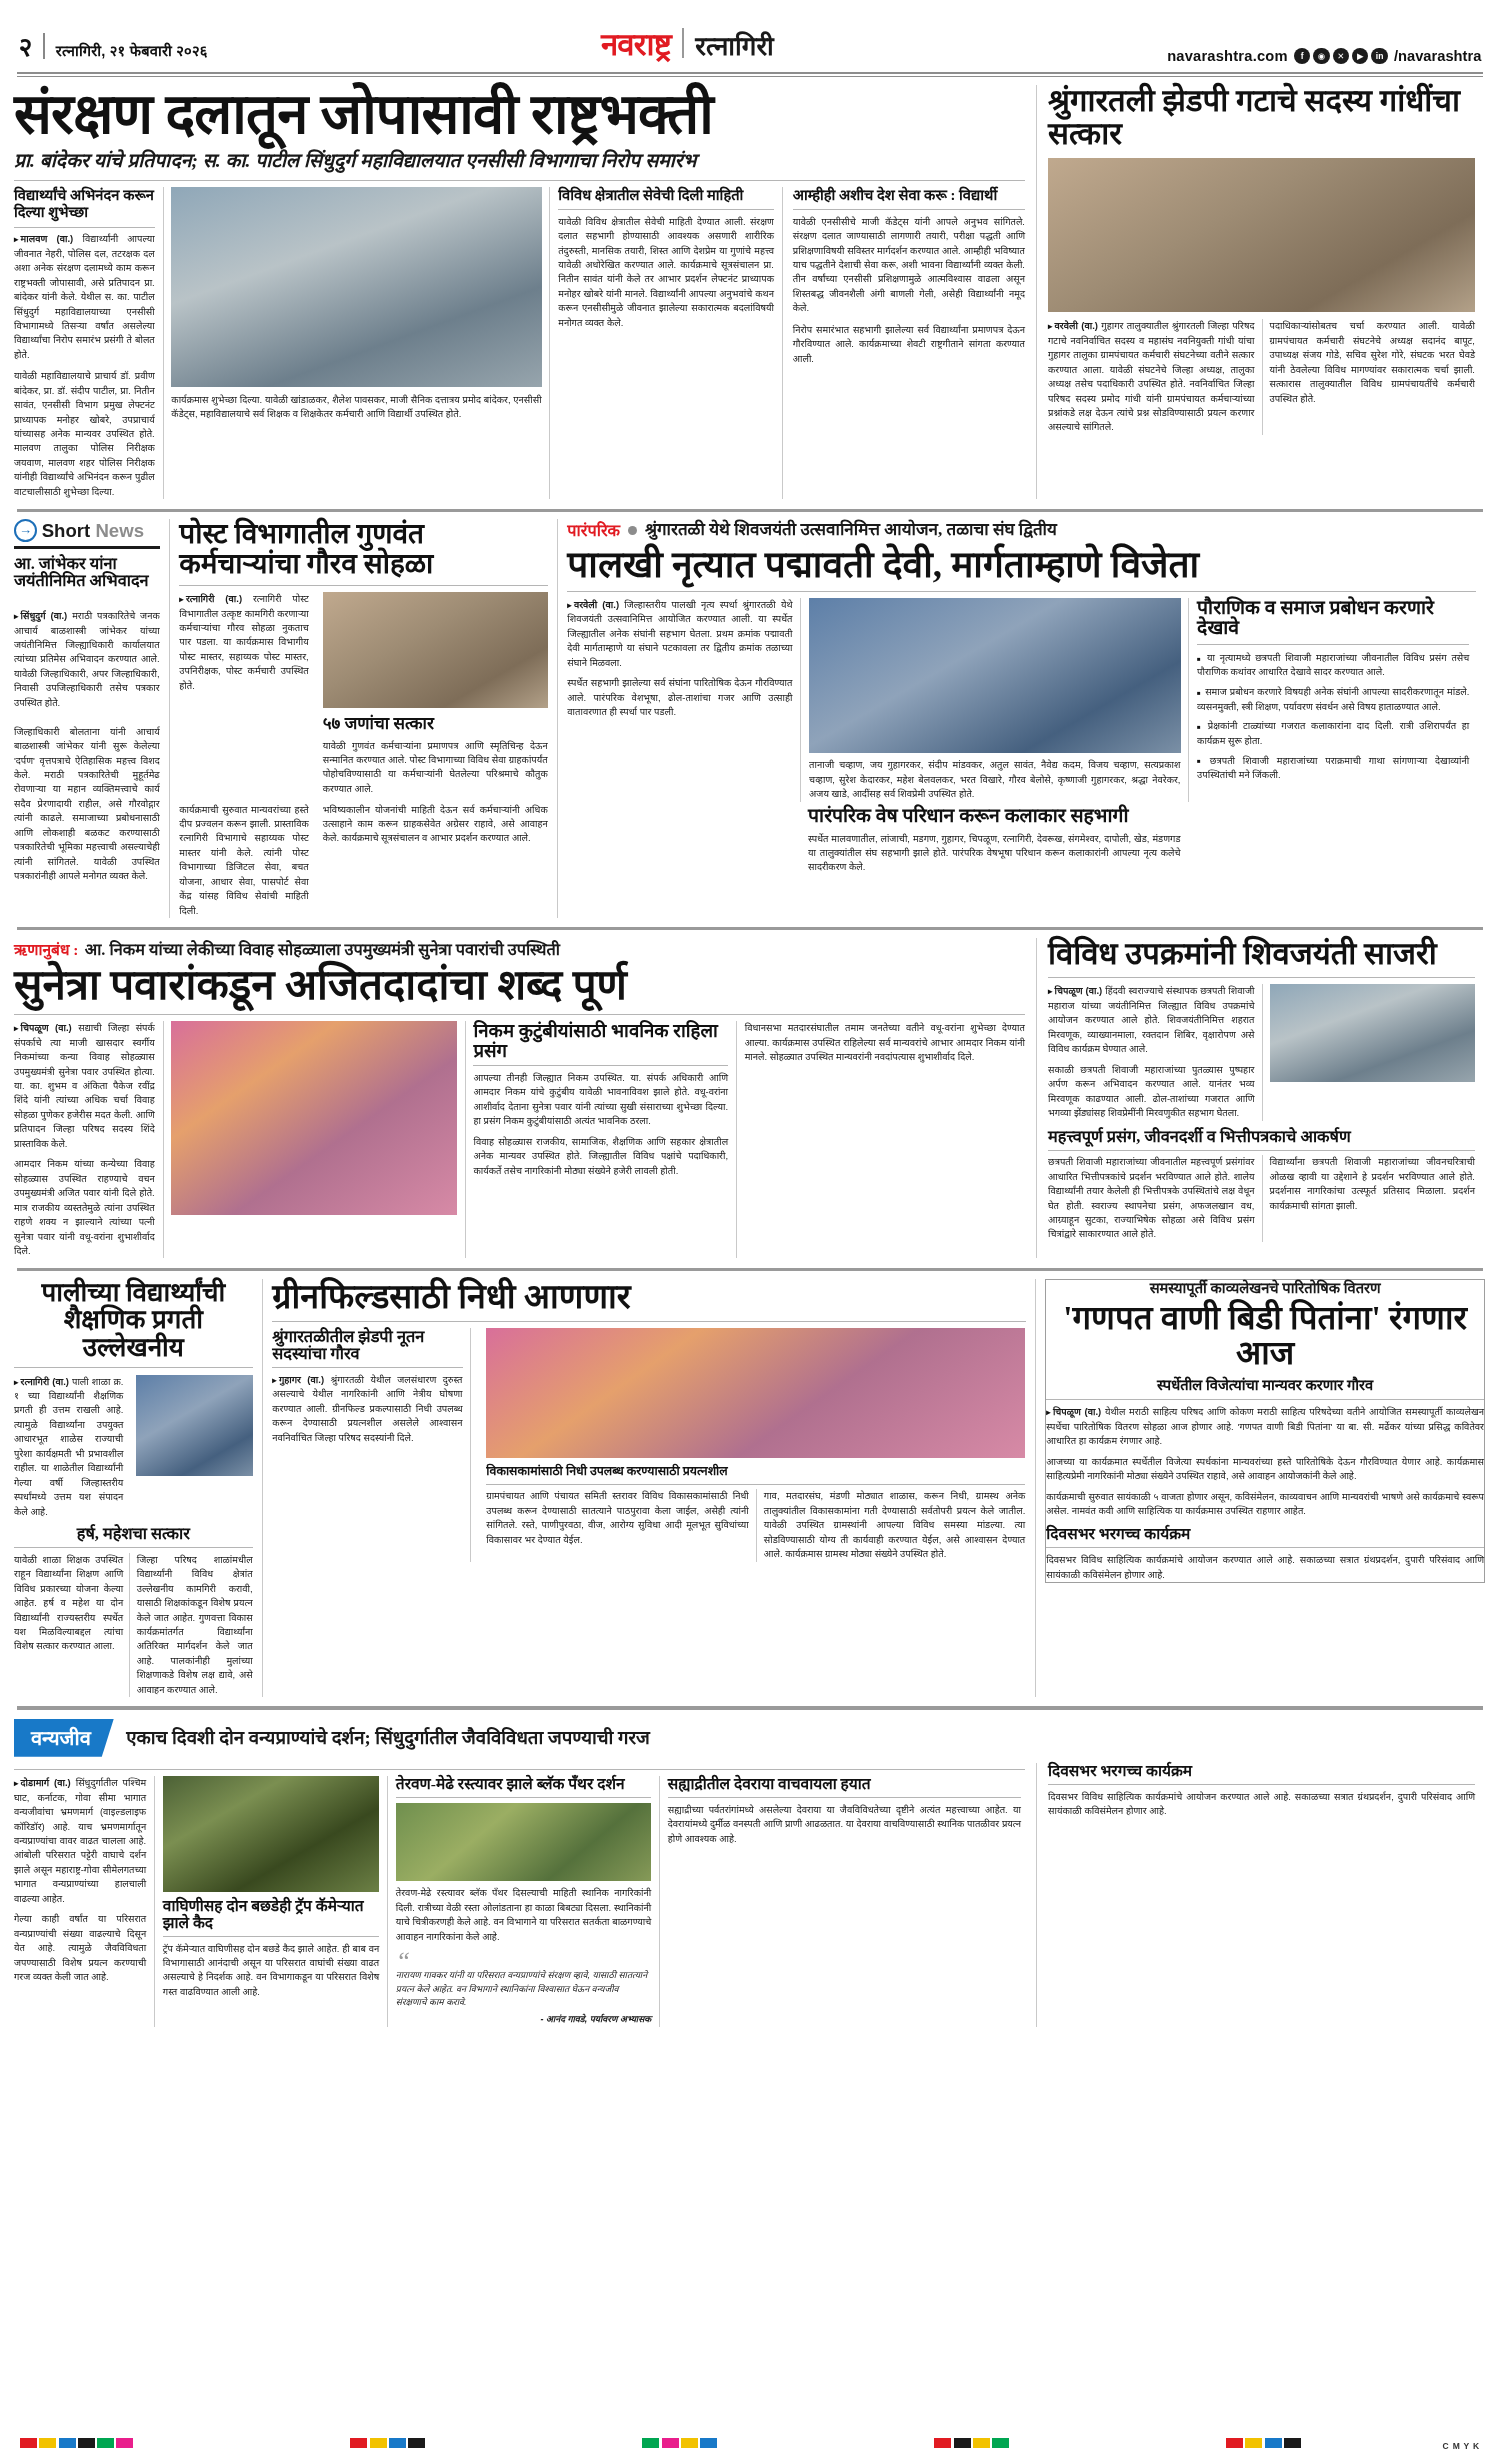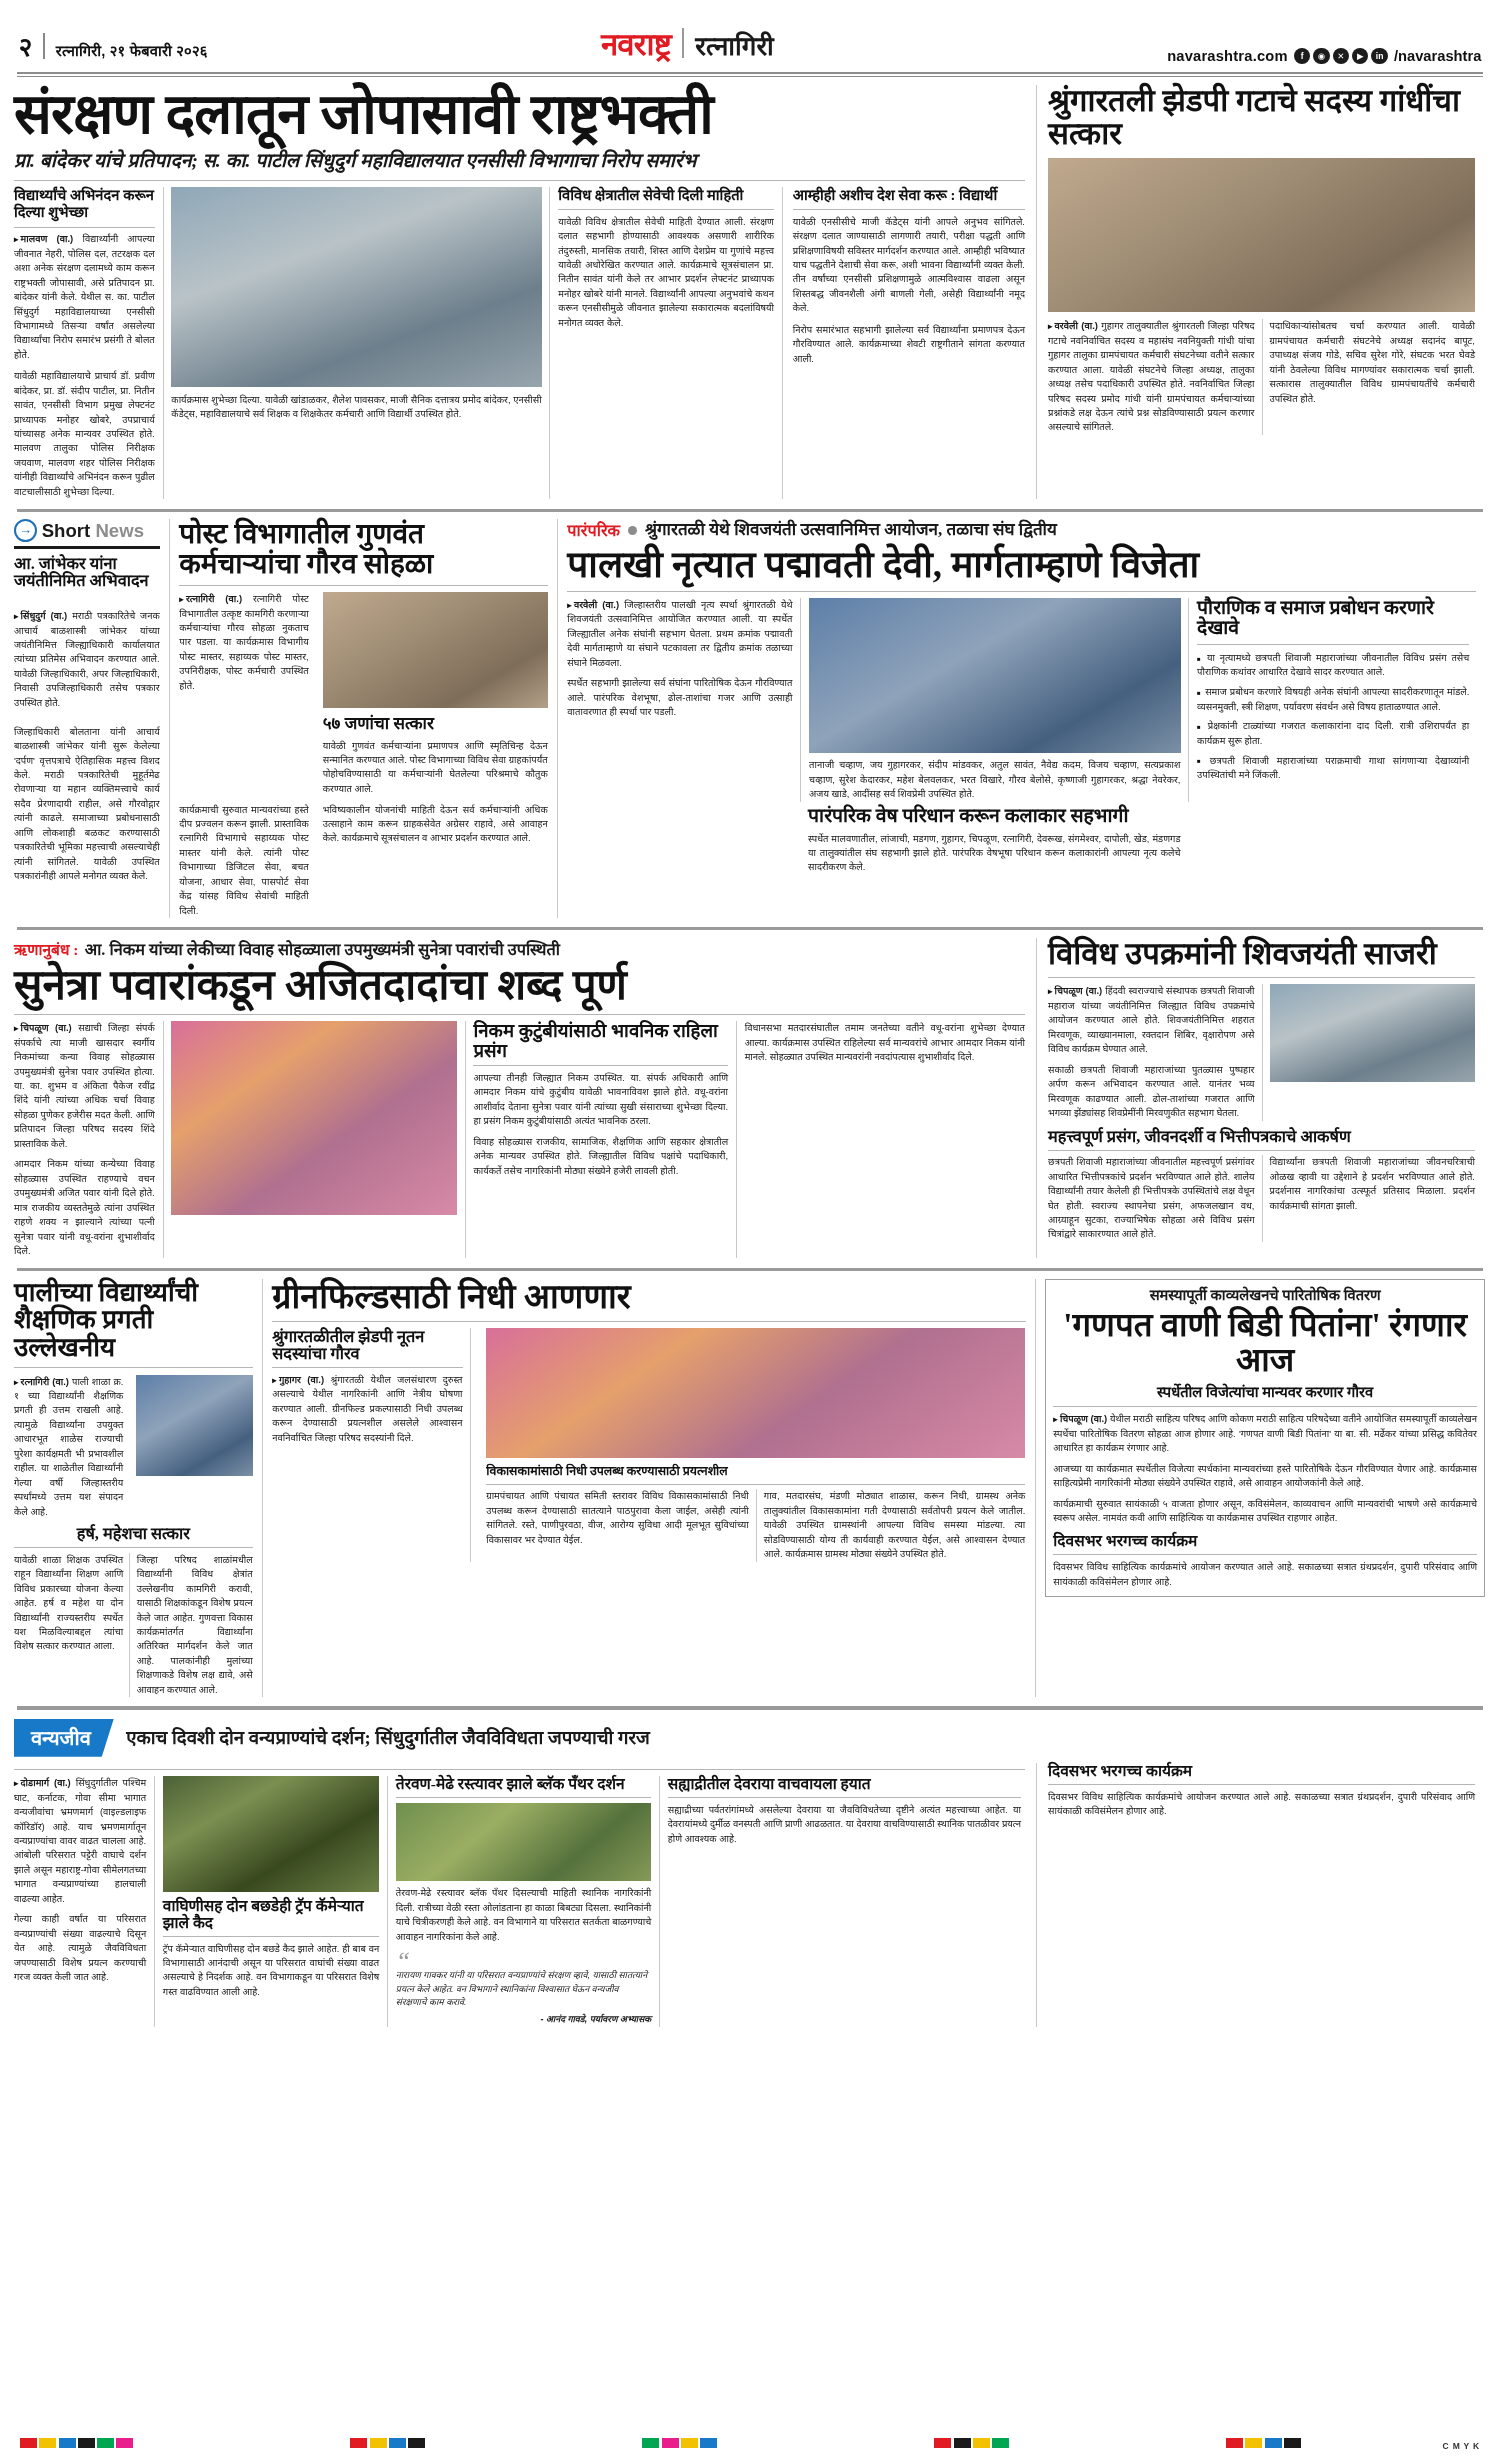--- a/index.html
+++ b/index.html
@@ -83,21 +83,21 @@
   .sn-text { font-family: "Liberation Sans", sans-serif; font-weight: 800; font-size: 18.6px; color: #1b1b1b; }
   .sn-text i { color: #8d8d8d; font-style: normal; }
 
   .arrow-b::before { content: "\25B8"; color:#111; font-size: 8.5px; margin-right: 2.3px; }
   .sq-bullet::before { content: "\25A0"; color:#111; font-size: 6.2px; margin-right: 3.9px; vertical-align: middle; }
 
   
   .quote-box { font-size: 9px; font-style: italic; line-height: 1.5; color: #222; }
   .qmark { font-size: 26px; color:#9a9a9a; font-family: "Liberation Serif", serif; line-height: .6; }
 
-  .frame { border: 1.6px solid #9e9e9e; padding: 7px; }
+  .frame { border: 1.6px solid #9e9e9e; padding: 0; }
 
   
   .regbar { position: absolute; left: 0; bottom: 14px; width: 1500px; display:flex; align-items:center; }
   .swatches { display: flex; gap: 2.3px; margin-left: 20px; }
   .swatches i { width: 17px; height: 10px; display: inline-block; }
   .cmyk { position:absolute; right: 20px; bottom: 11px; font-size: 8.5px; font-weight:700; letter-spacing:0.8px; color:#333;}
 </style>
 </head>
 <body>
 
@@ -322,21 +322,21 @@
           </div>
       </div>
     </div>
   </div>
 
   <div class="hr-grey" style="margin:9.3px 3.1px 0 3.1px;"></div>
 
   <div style="display:flex; margin-top:7.8px;">
 
     <div style="width:248px; padding-right:9.3px;">
-      <div class="hl" style="font-size:26px; ">पालीच्या विद्यार्थ्यांची शैक्षणिक प्रगती उल्लेखनीय</div>
+      <div class="hl" style="font-size:26px; text-align:center;">पालीच्या विद्यार्थ्यांची शैक्षणिक प्रगती उल्लेखनीय</div>
       <div class="hr-thin" style="margin:6.2px 0;"></div>
       <div style="display:flex;">
         <div style="width:120px; padding-right:6.2px;">
           <p class="body-txt">
             <span class="lead-city arrow-b">रत्नागिरी (वा.)</span><span> पाली शाळा क्र. १ च्या विद्यार्थ्यांनी शैक्षणिक प्रगती ही उत्तम राखली आहे. त्यामुळे विद्यार्थ्यांना उपयुक्त आधारभूत शाळेस राज्याची पुरेशा कार्यक्षमती भी प्रभावशील राहील. या शाळेतील विद्यार्थ्यांनी गेल्या वर्षी जिल्हास्तरीय स्पर्धांमध्ये उत्तम यश संपादन केले आहे.</span>
           </p>
         </div>
         <div style="width:128px; padding-left:6.2px;">
           <div class="photo bl" style="height:101px;"></div>
         </div>

